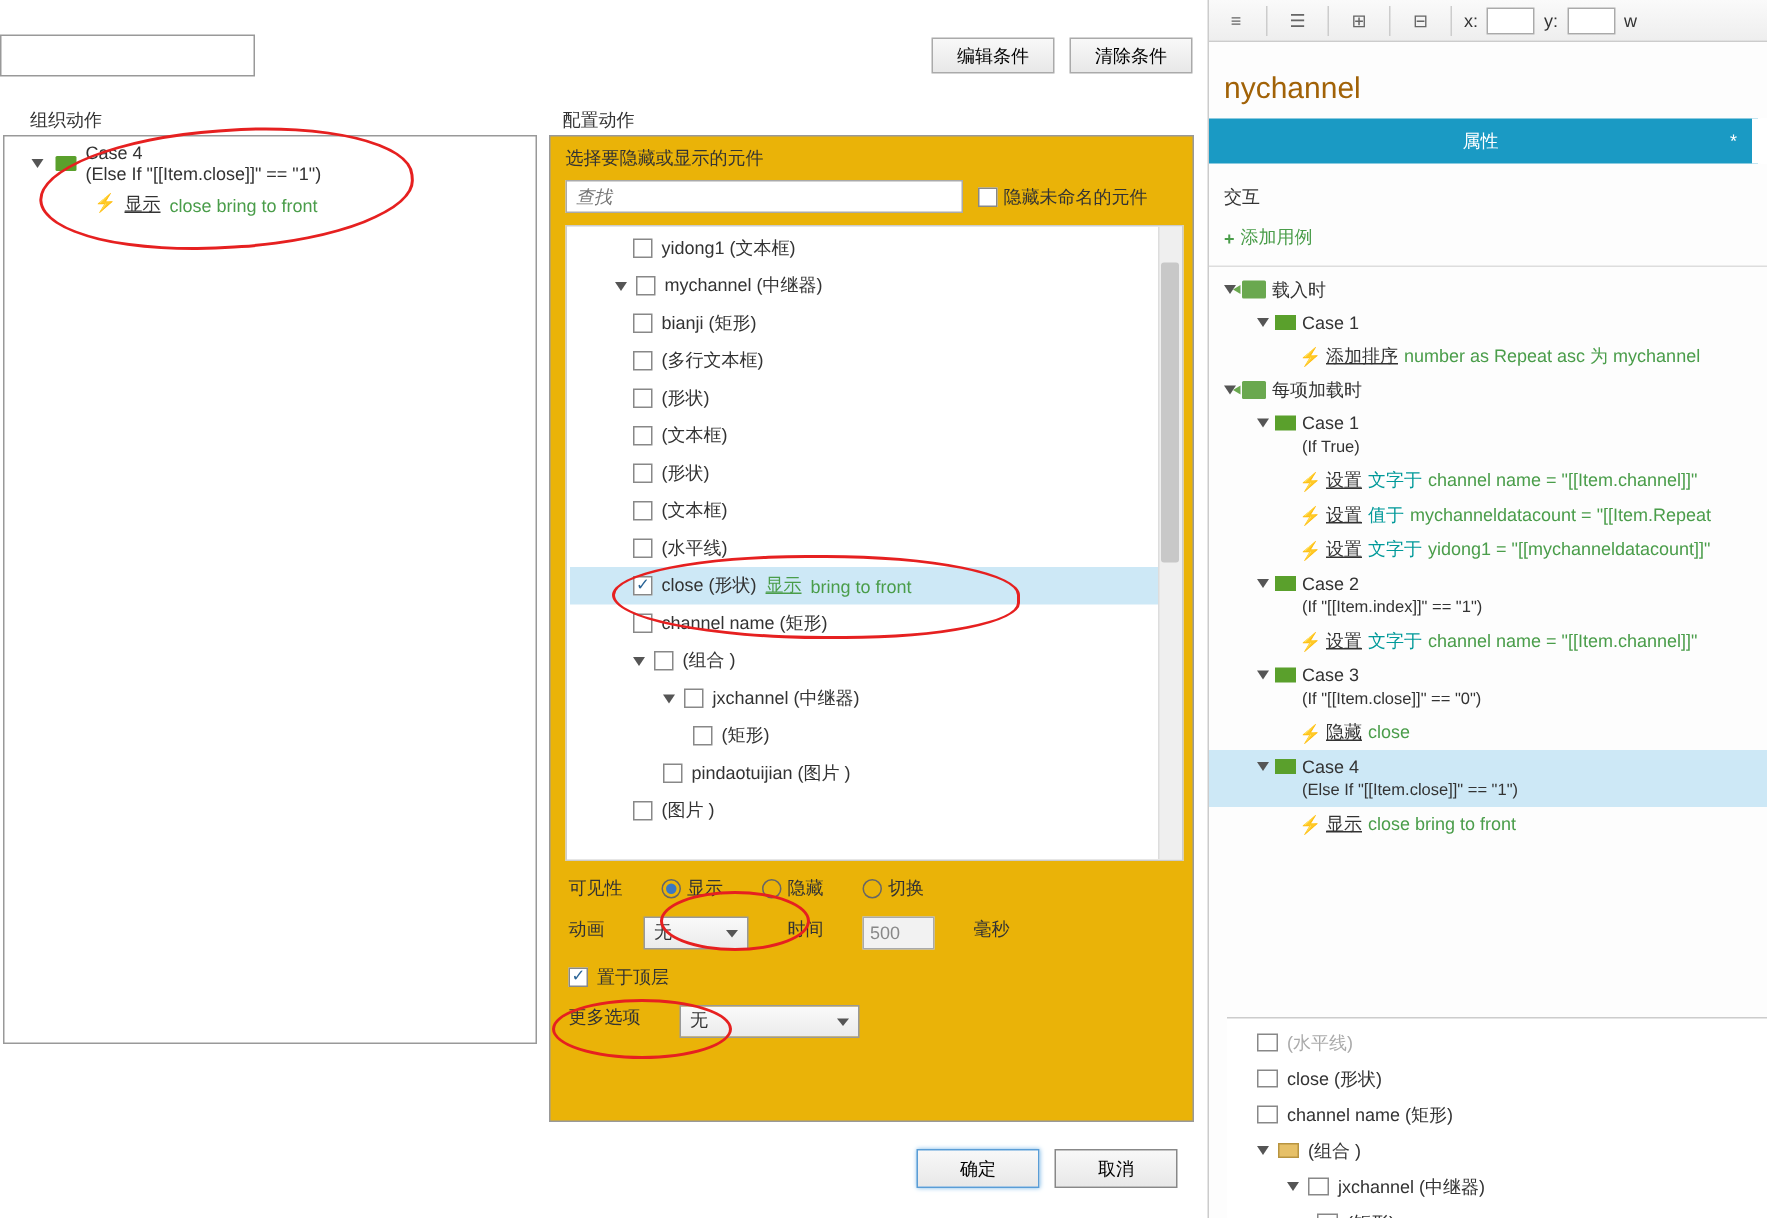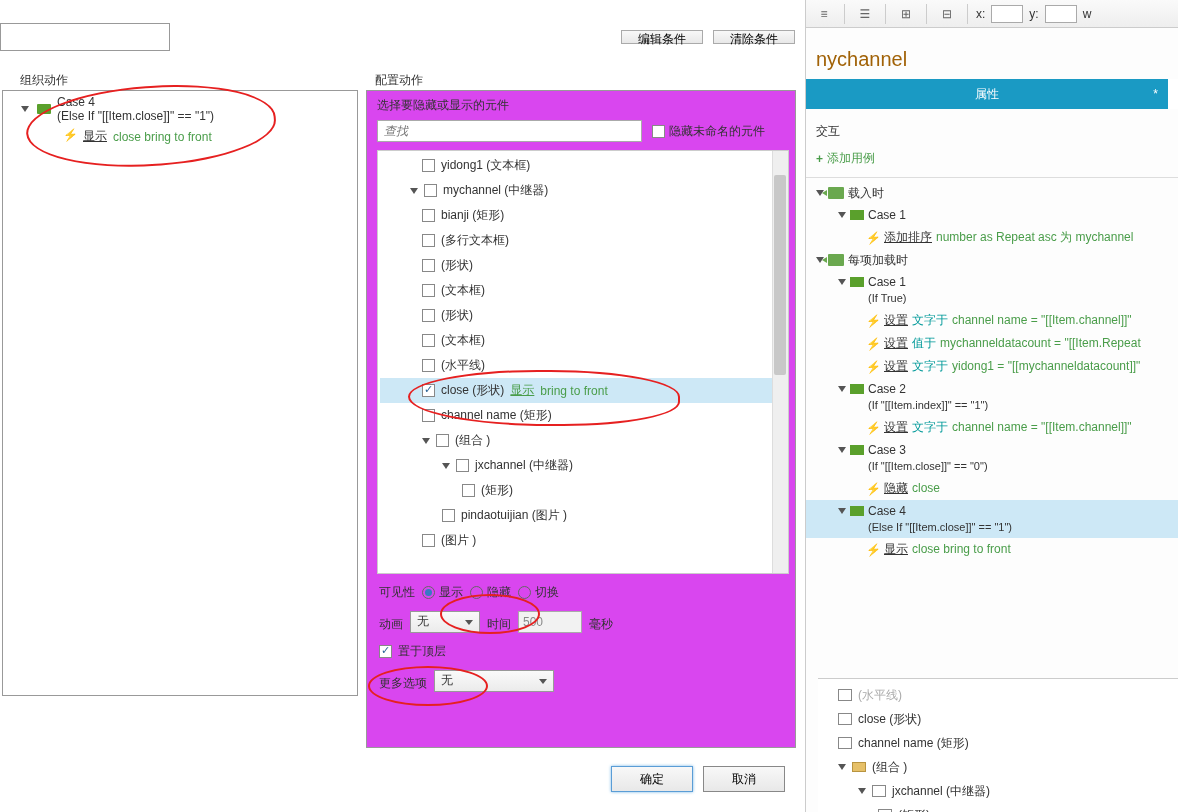--- a/index.html
+++ b/index.html
@@ -3,41 +3,41 @@
 <meta charset="utf-8">
 <style>
   * { box-sizing: border-box; margin: 0; padding: 0; font-family: "Microsoft YaHei", Arial, sans-serif; font-size: 12px; }
   body { background: #fff; overflow: hidden; width: 1178px; height: 812px; position: relative; color: #333; }
   
   
   .dialog { position: absolute; left: 0; top: 0; width: 806px; height: 812px; background: #fff; border-right: 1px solid #ccc; }
   
   .top-row { position: absolute; left: 0; top: 23px; width: 795px; display: flex; align-items: center; gap: 10px; }
   .cond-input { width: 170px; height: 28px; border: 1px solid #999; padding: 2px 4px; background: #fff; }
-  .btn-grey { width: 82px; height: 14px; background: linear-gradient(#f8f8f8,#e8e8e8); border: 1px solid #aaa; cursor: pointer; }
+  .btn-grey { width: 82px; height: 24px; background: linear-gradient(#f8f8f8,#e8e8e8); border: 1px solid #aaa; cursor: pointer; }
   
   .section-label { color: #333; font-size: 12px; }
   
   
   .panel-left { position: absolute; left: 2px; top: 90px; width: 356px; height: 606px; border: 1px solid #999; background: #fff; }
   .panel-left-header { position: absolute; left: 20px; top: 72px; }
   
   .case-row { padding: 4px 6px 2px 18px; display: flex; align-items: center; gap: 6px; }
   .tree-caret { width: 0; height: 0; border-left: 4px solid transparent; border-right: 4px solid transparent; border-top: 6px solid #555; display: inline-block; margin-right: 2px; }
   .case-icon { width: 14px; height: 10px; background: #5aa02c; display: inline-block; border-radius: 1px; }
   .case-text { line-height: 14px; }
   
   .action-row { padding: 3px 6px 3px 60px; display: flex; align-items: center; gap: 6px; }
   .bolt-icon { width: 14px; height: 14px; display: inline-block; position: relative; }
   .bolt-icon::before { content: "⚡"; color: #888; font-size: 12px; position: absolute; left: 0; top: -2px; }
   .underline { text-decoration: underline; }
   .green-text { color: #4a9d4a; }
   
   
-  .panel-right { position: absolute; left: 366px; top: 90px; width: 430px; height: 658px; border: 1px solid #999; background: #d946ef; }
+  .panel-right { position: absolute; left: 366px; top: 90px; width: 430px; height: 658px; border: 1px solid #999; background: #eab308; }
   .panel-right-header { position: absolute; left: 375px; top: 72px; }
   .panel-right-title { padding: 6px 10px 2px 10px; color: #333; }
   
   .search-row { display: flex; align-items: center; padding: 4px 10px; gap: 10px; }
   .search-input { flex: 0 0 265px; height: 22px; border: 1px solid #aaa; padding: 2px 6px; color: #999; font-style: italic; }
   .hide-unnamed { display: flex; align-items: center; gap: 4px; }
   
   .tree-box { margin: 4px 6px 0 10px; height: 424px; border: 1px solid #ccc; overflow: hidden; position: relative; background: #fff; }
   .tree-scroll { position: absolute; right: 0; top: 0; width: 16px; height: 100%; background: #efefef; border-left: 1px solid #ddd; }
   .tree-scroll-thumb { position: absolute; right: 2px; top: 24px; width: 12px; height: 200px; background: #c8c8c8; border-radius: 2px; }
@@ -46,26 +46,26 @@
   .tree-row { display: flex; align-items: center; height: 25px; padding-left: 30px; gap: 6px; white-space: nowrap; }
   .tree-row.i1 { padding-left: 42px; }
   .tree-row.i2 { padding-left: 62px; }
   .tree-row.i3 { padding-left: 82px; }
   .tree-row.selected { background: #cde8f6; }
   .cb { width: 13px; height: 13px; border: 1px solid #888; background: #fff; display: inline-block; flex-shrink: 0; }
   .cb.checked::after { content: "✓"; color: #2a6496; font-size: 11px; position: relative; top: -3px; left: 1px; }
   .tree-caret-s { width: 0; height: 0; border-left: 4px solid transparent; border-right: 4px solid transparent; border-top: 6px solid #555; display: inline-block; }
   
   .opts { padding: 10px 12px 4px 12px; }
-  .opt-row { display: flex; align-items: flex-end; gap: 7px; margin-bottom: 10px; }
+  .opt-row { display: flex; align-items: flex-start; gap: 26px; margin-bottom: 10px; }
   .radio { width: 13px; height: 13px; border: 1px solid #666; border-radius: 50%; display: inline-block; position: relative; }
   .radio.on::after { content: ""; width: 7px; height: 7px; background: #3a78c4; border-radius: 50%; position: absolute; left: 2px; top: 2px; }
   .select { height: 22px; border: 1px solid #999; background: linear-gradient(#fafafa,#ebebeb); padding: 1px 22px 1px 6px; position: relative; display: inline-block; min-width: 70px; }
   .select::after { content: ""; position: absolute; right: 6px; top: 8px; width: 0; height: 0; border-left: 4px solid transparent; border-right: 4px solid transparent; border-top: 5px solid #555; }
-  .num-input { width: 64px; height: 22px; border: 1px solid #aaa; background: #f2f2f2; color: #888; padding: 1px 4px; }
+  .num-input { width: 48px; height: 22px; border: 1px solid #aaa; background: #f2f2f2; color: #888; padding: 1px 4px; }
   
   .dialog-buttons { position: absolute; right: 20px; bottom: 20px; display: flex; gap: 10px; }
   .dlg-btn { width: 82px; height: 26px; background: linear-gradient(#f8f8f8,#e8e8e8); border: 1px solid #888; cursor: pointer; }
   .dlg-btn.primary { box-shadow: 0 0 3px #7ab8e6; border-color: #5a9dd6; }
   
   
   .red-circle { position: absolute; border: 2px solid #e62020; border-radius: 50%; pointer-events: none; }
   
   
   .right-panel { position: absolute; left: 806px; top: 0; width: 372px; height: 812px; background: #fdfdfd; }

